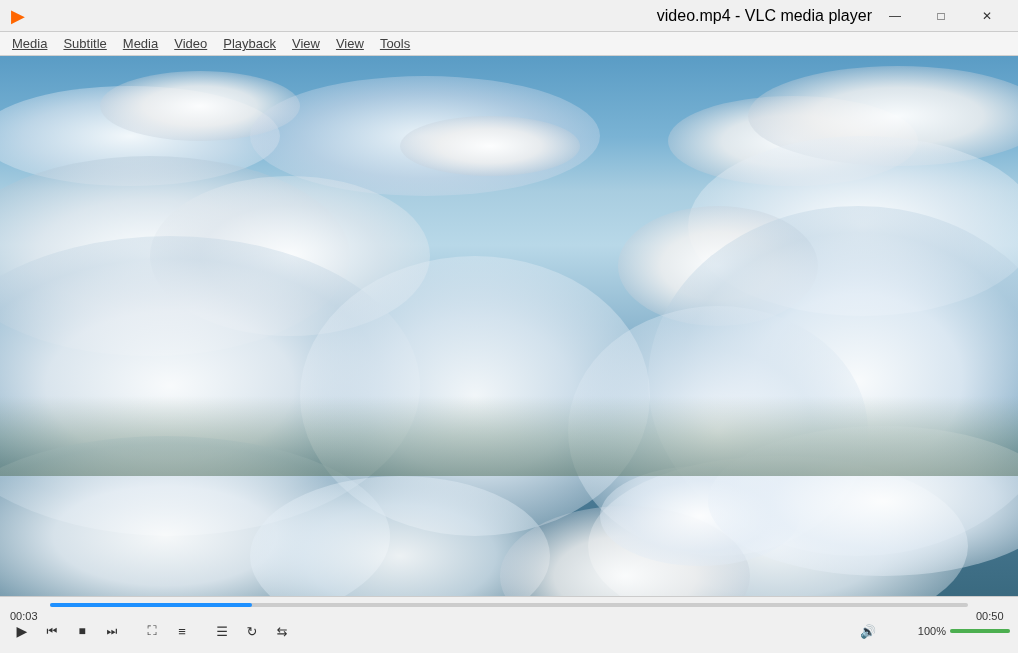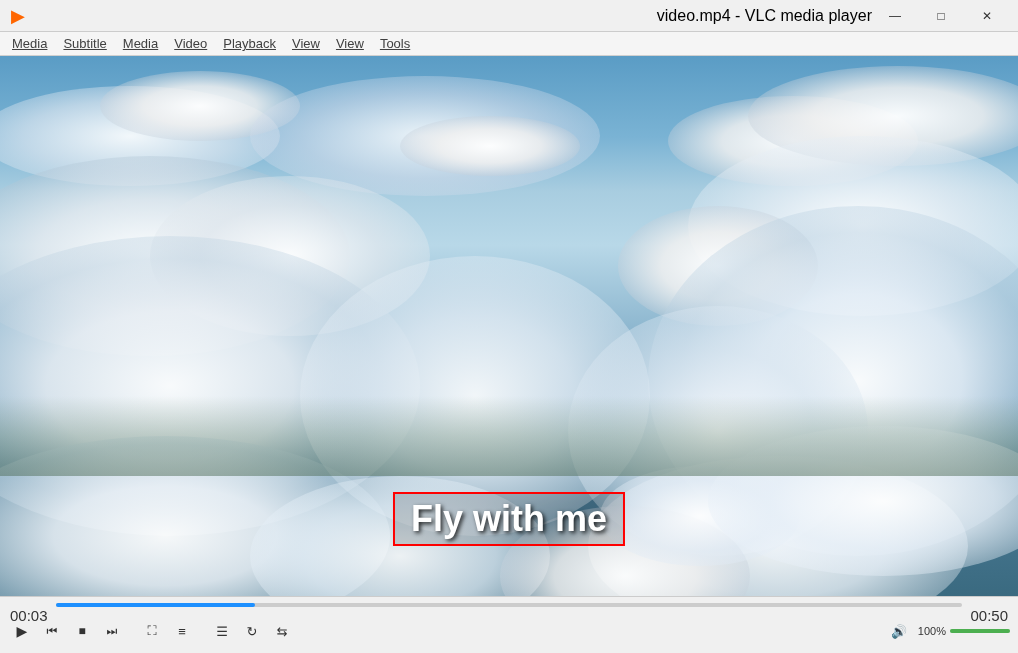--- a/index.html
+++ b/index.html
@@ -156,21 +156,21 @@
     }
 
     .progress-bar-container {
       height: 16px;
       display: flex;
       align-items: center;
       padding: 0 10px;
       gap: 8px;
     }
     .time-label {
-      font-size: 15px;
+      font-size: 11px;
       color: #333;
       min-width: 32px;
       margin-top: 21px;
     }
     .progress-track {
       flex: 1;
       height: 4px;
       background: #ccc;
       border-radius: 2px;
       cursor: pointer;
@@ -201,21 +201,21 @@
       border-radius: 3px;
     }
 
     .ctrl-separator { width: 8px; }
 
     .volume-section {
       display: flex; align-items: center; gap: 4px;
       margin-left: auto;
     }
     .volume-label {
-      font-size: 11px; color: #333;
+      font-size: 11px; color: #333; margin-left: 31px;
     }
     .volume-bar {
       width: 60px; height: 4px;
       background: #ccc; border-radius: 2px;
       position: relative; cursor: pointer;
     }
     .volume-fill {
       height: 100%;
       background: #4caf50;
       border-radius: 2px;
@@ -266,21 +266,20 @@
     <div class="cloud c13"></div>
     <div class="cloud c14"></div>
     <div class="cloud c15"></div>
     <div class="cloud c16"></div>
     <div class="cloud c17"></div>
     <div class="cloud c18"></div>
     <div class="cloud c19"></div>
     <div class="cloud c20"></div>
   </div>
   <div class="distant-land"></div>
-  <div class="subtitle">Fly with me</div>
 </div>
 
 <div class="controls-area">
 
   <div class="progress-bar-container">
     <span class="time-label">00:03</span>
     <div class="progress-track">
       <div class="progress-fill"></div>
     </div>
     <span class="time-label">00:50</span>

